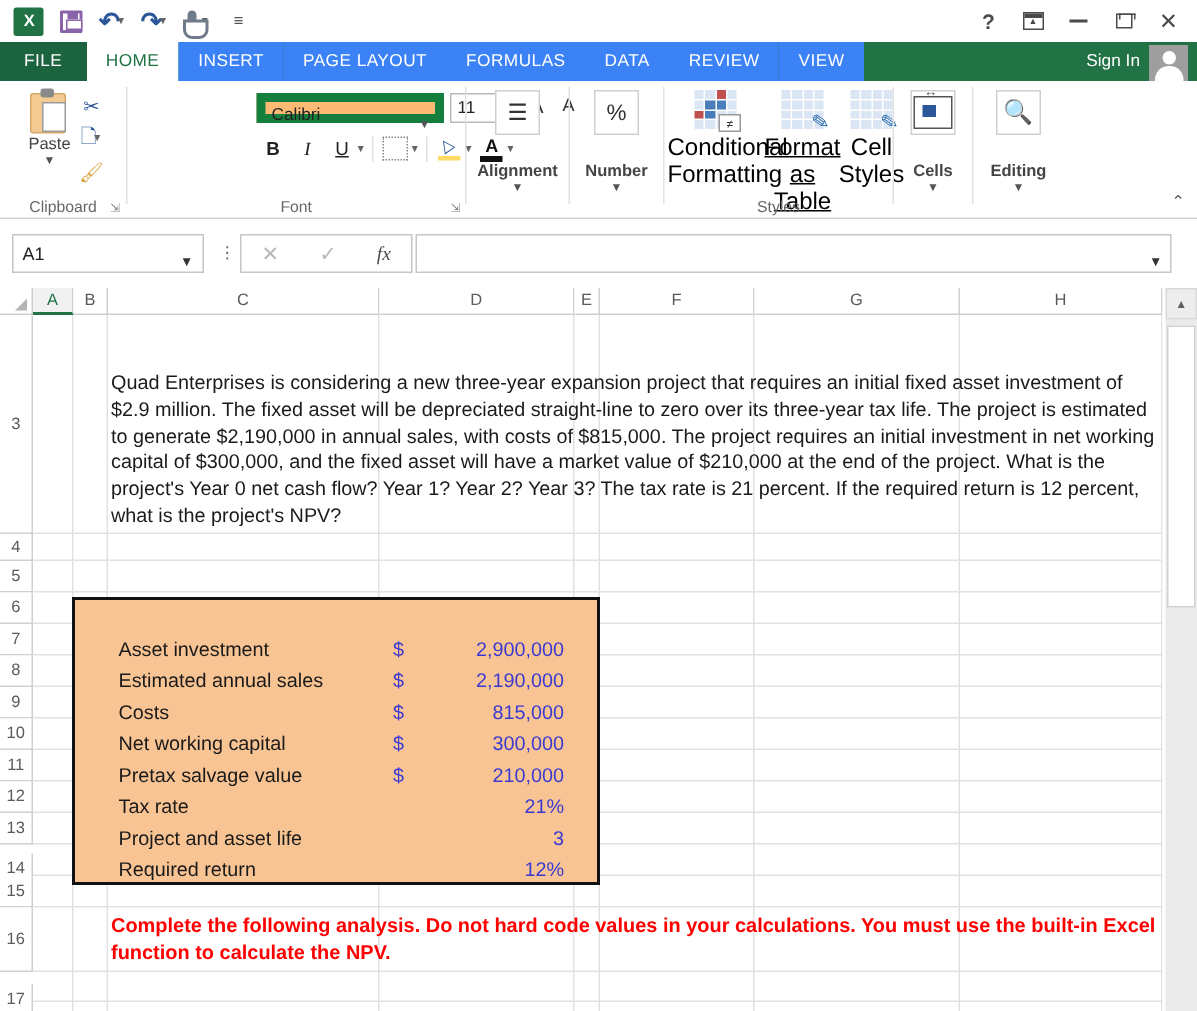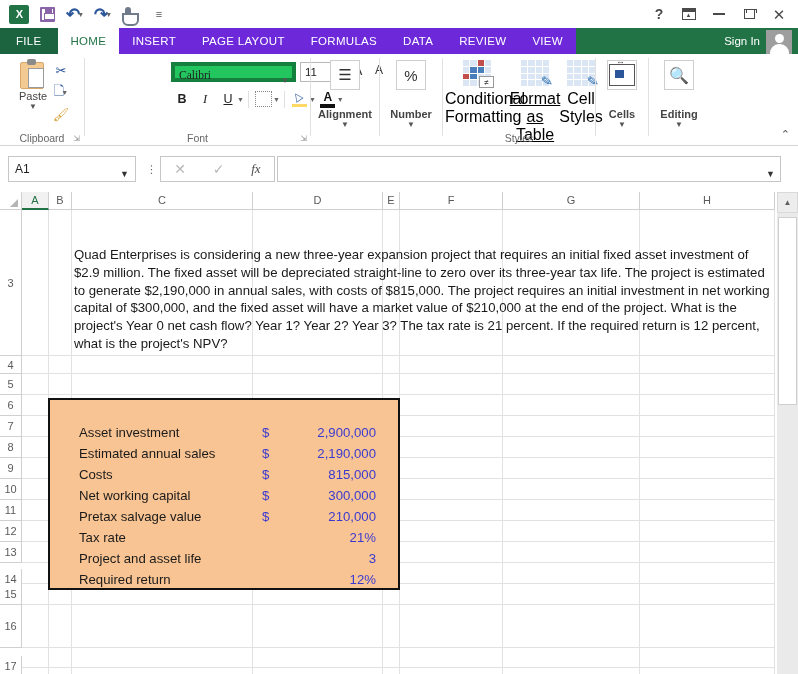--- a/index.html
+++ b/index.html
@@ -55,21 +55,21 @@
 
   
   .tabsrow {
     position: absolute; left: 0; top: 28px; width: 798px; height: 26px;
     background: #217346;
   }
   .tabs { position:absolute; left:0; top:0; height:26px; display:flex; align-items:stretch; }
   .tab {
     padding: 0 13px; height: 26px; line-height: 26px;
     font-size: 11.5px; color: #ffffff; letter-spacing: 0.3px;
-    background: #6d28d9;
+    background: #3b82f6;
   }
   .tab.file { background:#1c6340; font-weight:normal; padding: 0 16px; }
   .tab.active { background:#ffffff; color:#217346; }
   .signin {
     position:absolute; right:38px; top:0; height:26px; line-height:26px;
     font-size:11.5px; color:#fff;
   }
   .avatar {
     position:absolute; right:6px; top:2px; width:26px; height:24px; background:#9e9e9e;
   }
@@ -93,22 +93,22 @@
   .clip-ico { width:26px;height:30px;margin:0 auto;position:relative; }
   .clip-ico::before{content:"";position:absolute;left:0;top:3px;width:22px;height:25px;background:#f2ca92;border:1px solid #d9a768;border-radius:2px;}
   .clip-ico::after{content:"";position:absolute;left:7px;top:0px;width:9px;height:6px;background:#8a8a8a;border-radius:2px;}
   .clip-page{position:absolute;left:8px;top:9px;width:16px;height:20px;background:#fff;border:1px solid #9b9b9b;z-index:2;}
   .paste-lbl { font-size:11px; color:#444; margin-top:1px; }
 
   .mini-ico { width:22px;height:20px;display:flex;align-items:center;justify-content:center;font-size:13px;color:#2b579a; }
 
   .fontname {
     position:absolute; left:86px; top:8px; width:125px; height:20px;
-    border:4px solid #15803d; background:#22c55e; font-size:11.5px; color:#222;
-    padding-left:4px; line-height:18px;font-family:Liberation Serif, serif;
+    border:6px solid #15803d; background:#fdba74; font-size:11.5px; color:#222;
+    padding-left:4px; line-height:18px;
   }
   .fontsize {
     position:absolute; left:215px; top:8px; width:47px; height:20px;
     border:1px solid #b9b9b9; background:#fff; font-size:11.5px; color:#222;
     padding-left:4px; line-height:18px;
   }
   .ddcaret { position:absolute; right:3px; top:6px; font-size:8px; color:#555; }
   .grow-a { position:absolute; left:268px; top:8px; font-size:14px; color:#333; }
   .shrink-a { position:absolute; left:290px; top:9px; font-size:12px; color:#333; }
 
@@ -564,20 +564,21 @@
           <span class="odollar"></span>
           <span class="oval">3</span>
         </div>
         <div class="orow" style="top:169px;">
           <span class="olabel">Required return</span>
           <span class="odollar"></span>
           <span class="oval">12%</span>
         </div>
       </div>
 
+      <div class="redtext" style="left:52px;top:398px;width:700px;">Complete the following analysis. Do not hard code values in your calculations. You must use the built-in Excel function to calculate the NPV.</div>
 
     </div>
 
     <div class="vsb">
       <div class="vsb-track"></div>
       <div class="vsb-up">▲</div>
       <div class="vsb-thumb"></div>
     </div>
   </div>
 

